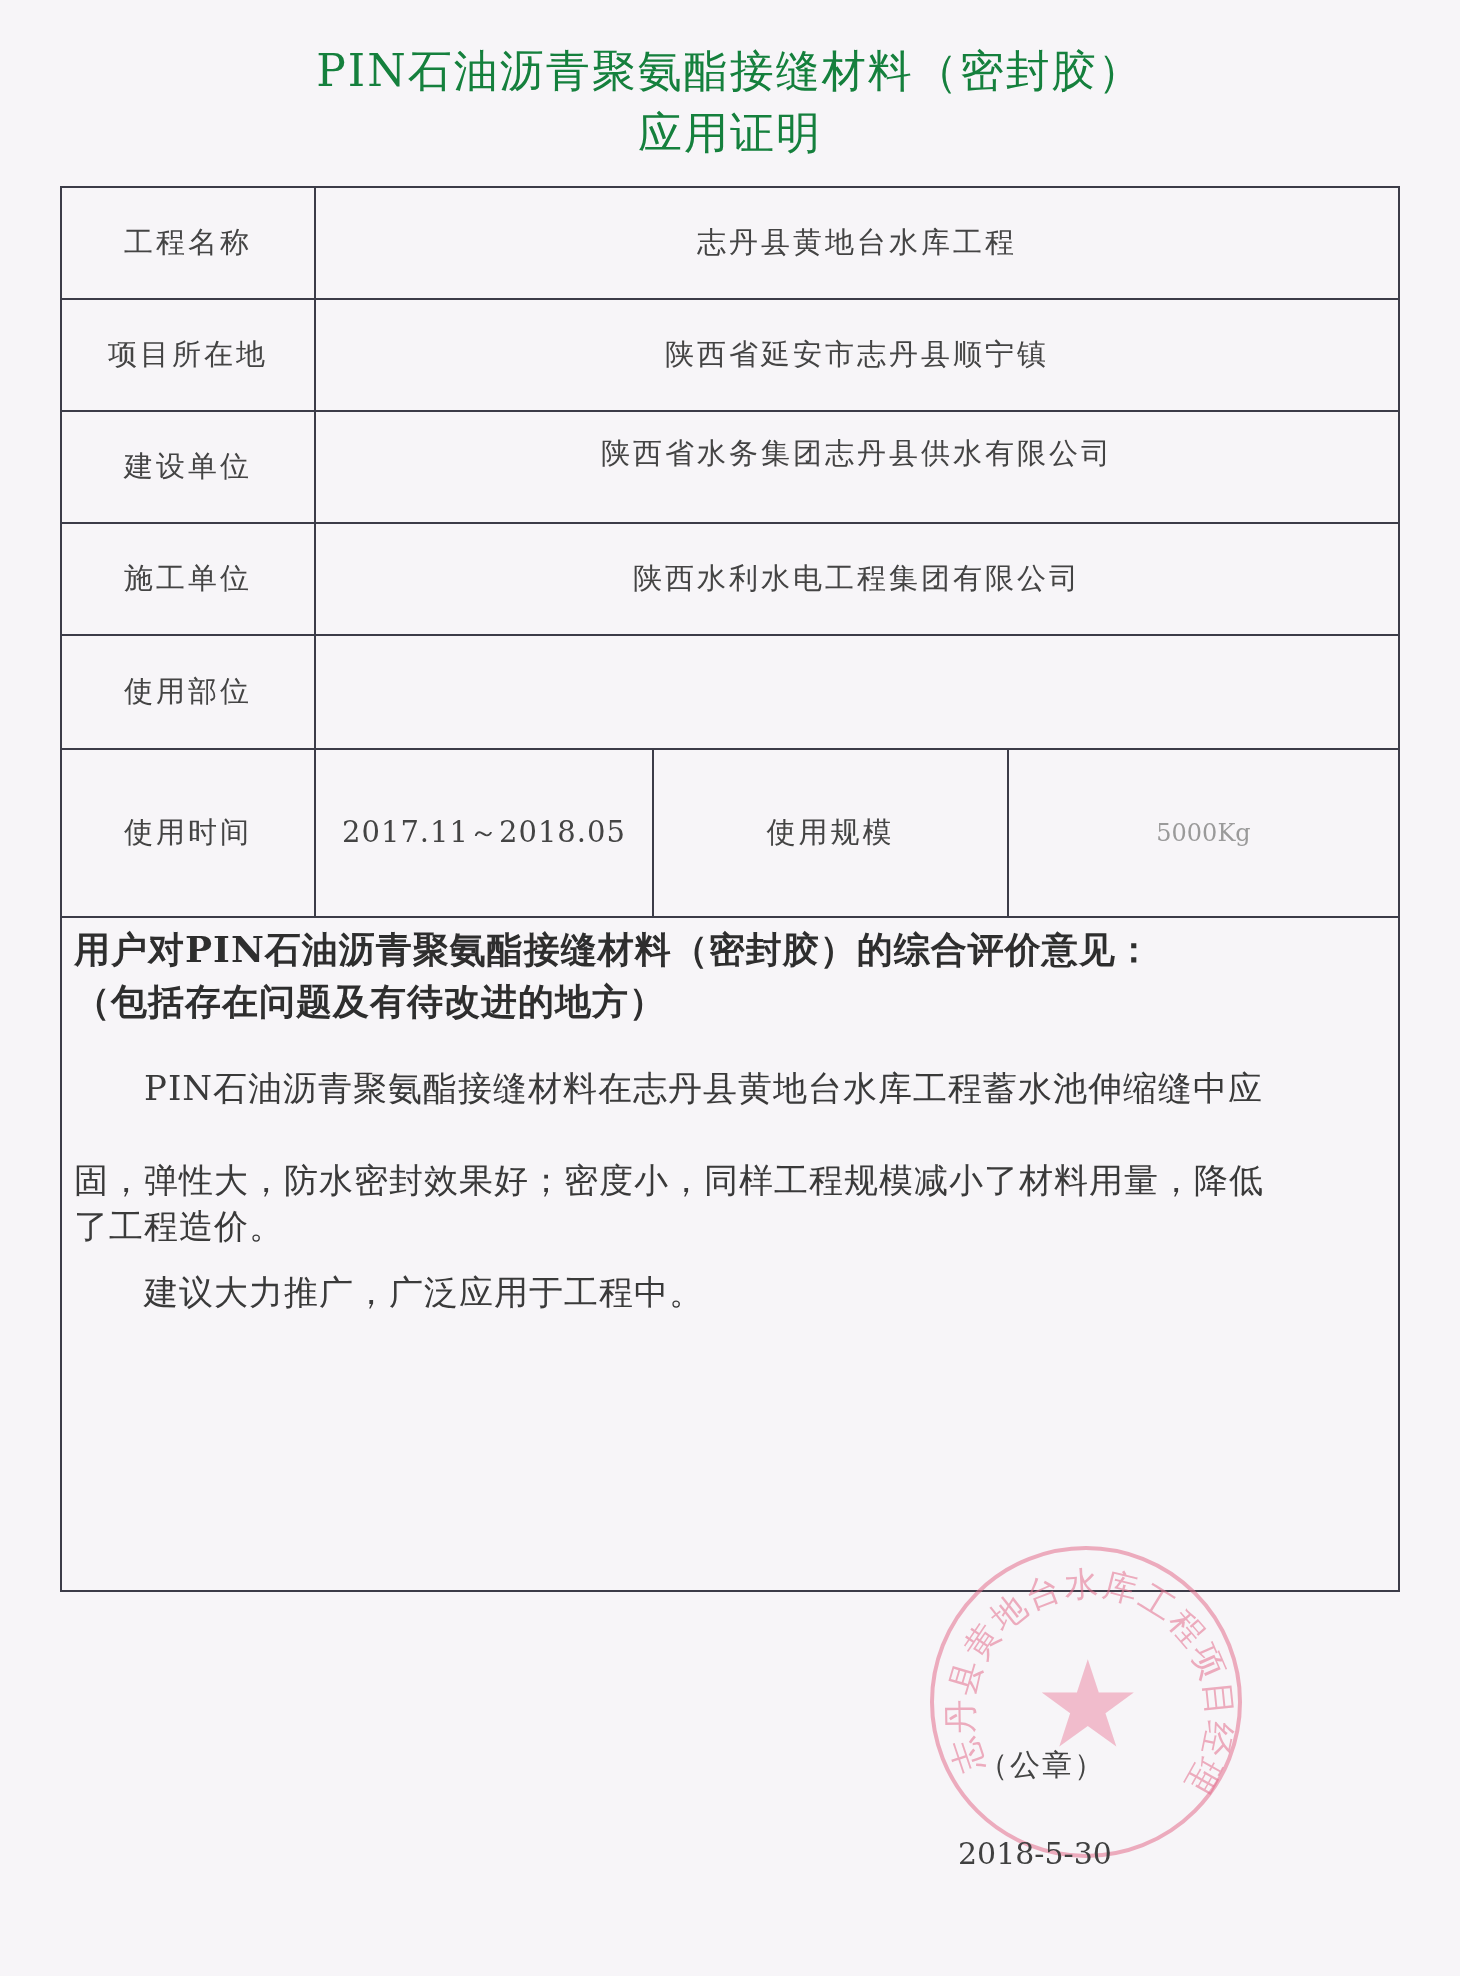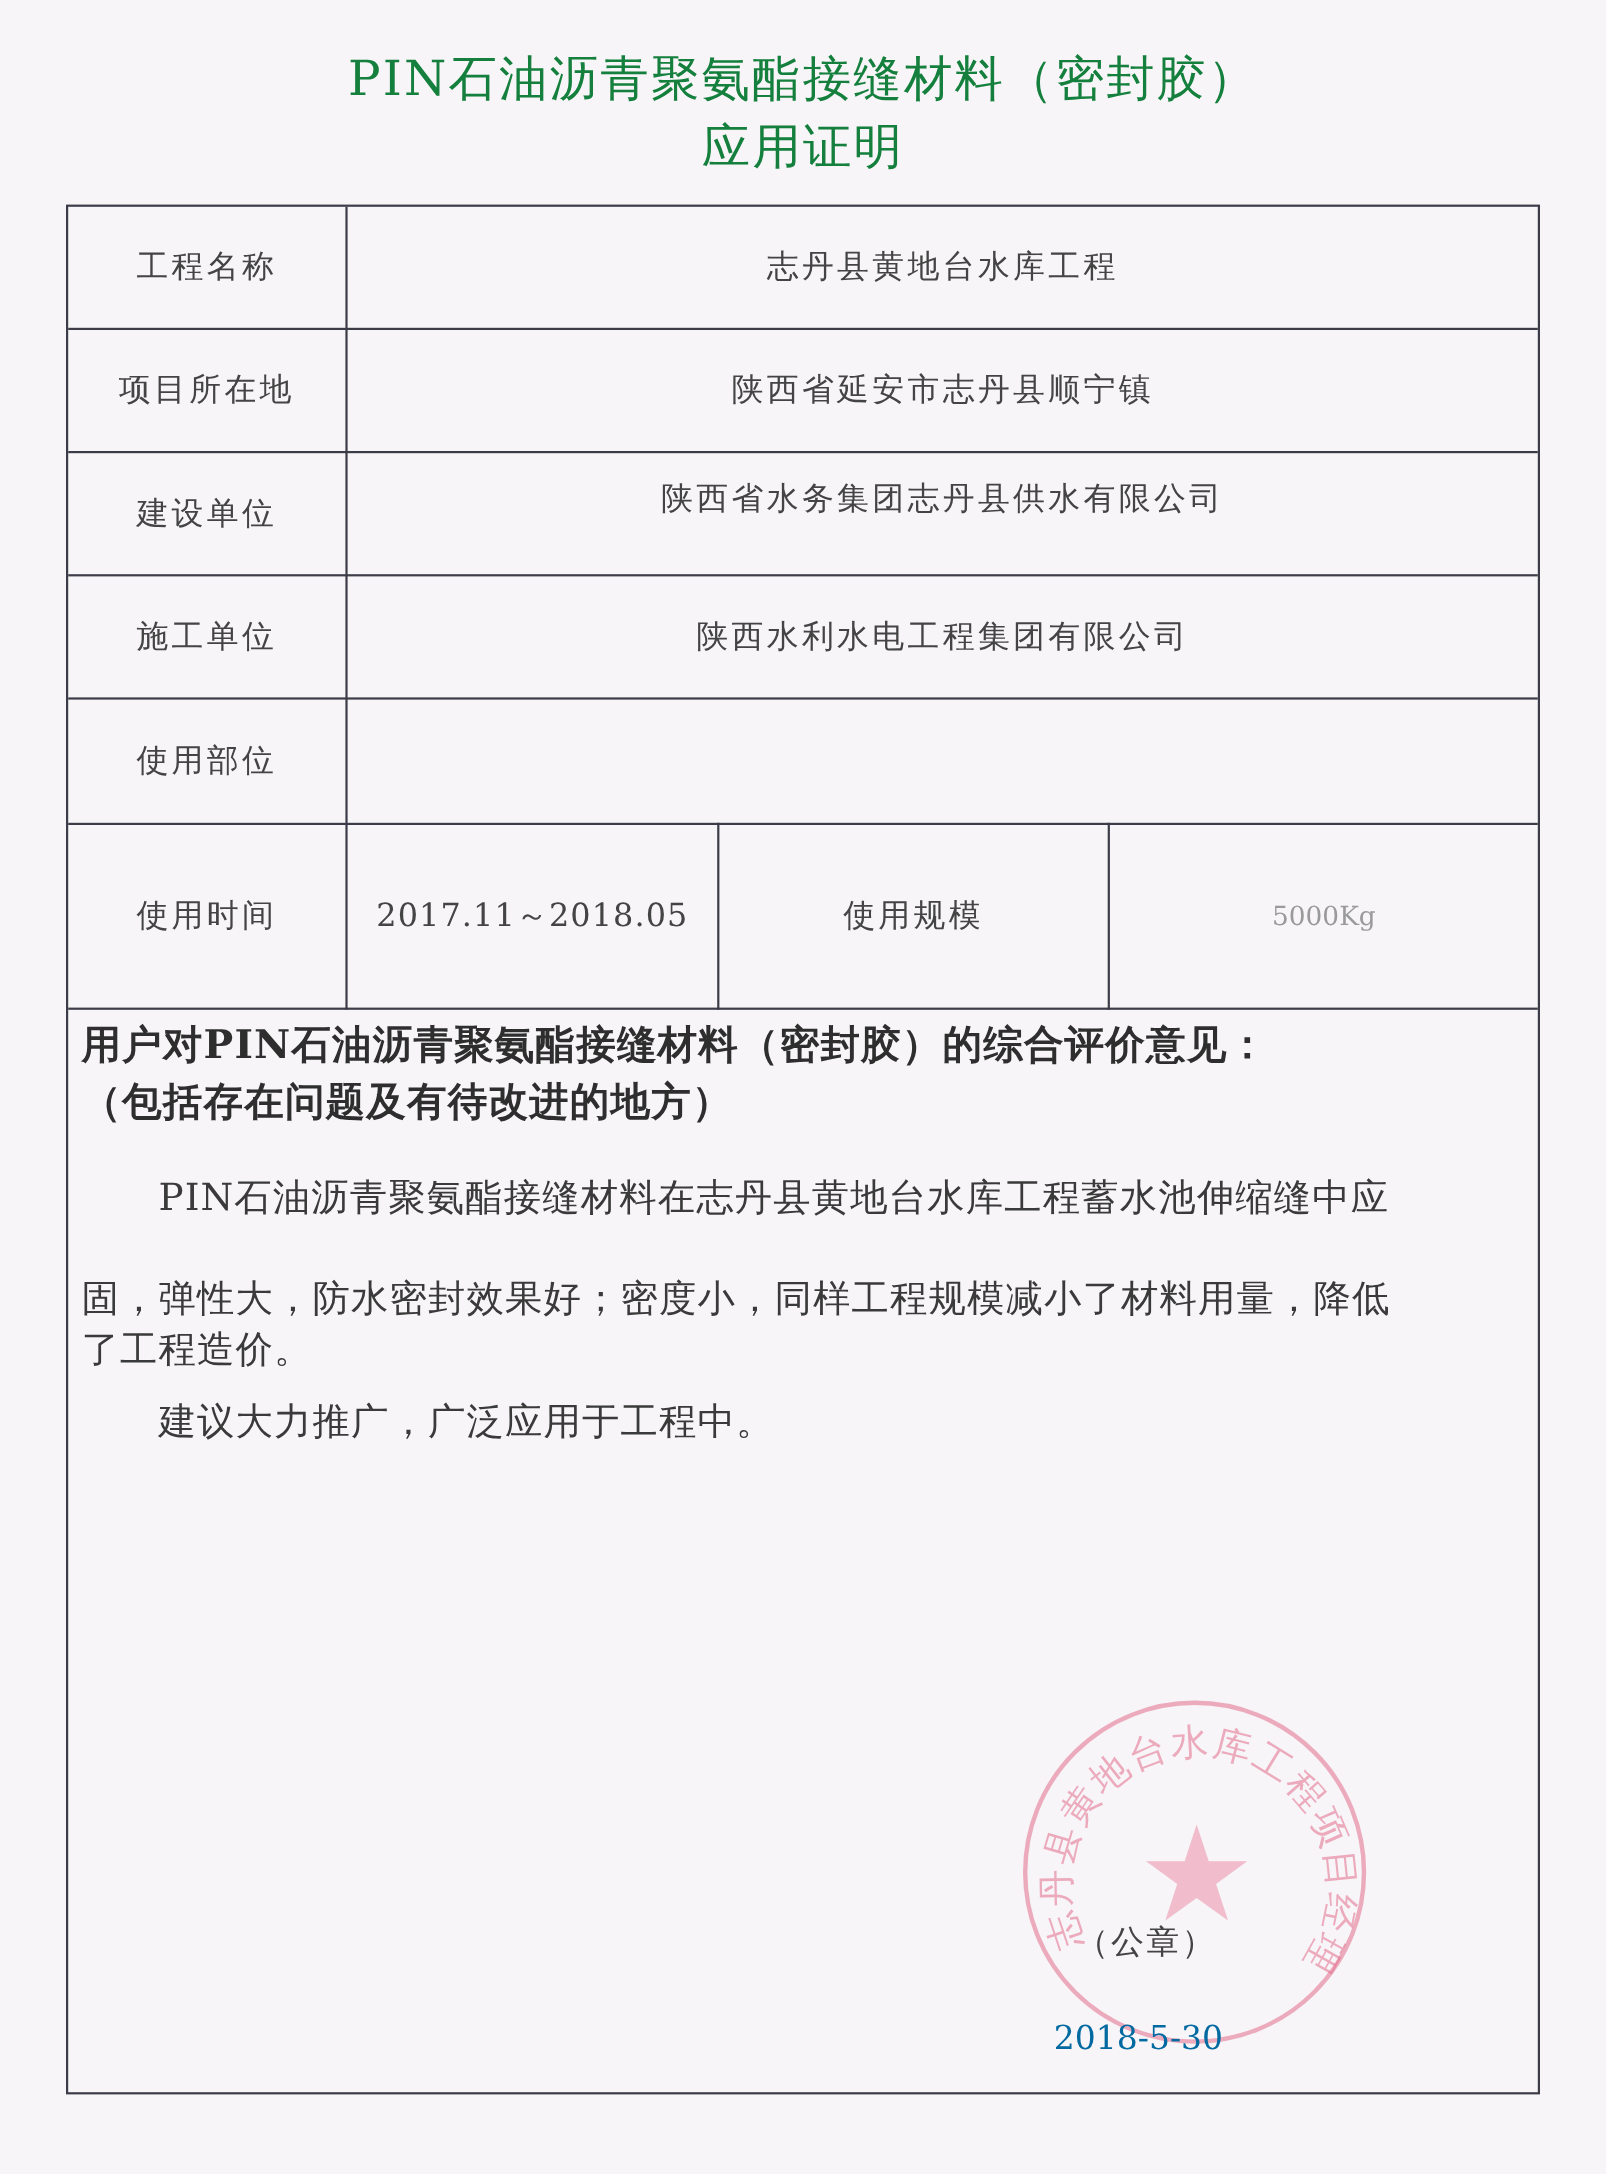--- a/index.html
+++ b/index.html
@@ -1,31 +1,31 @@
 <!DOCTYPE html>
 <html><head>
 <meta charset="utf-8">
 <style>
   html, body { margin:0; padding:0; }
   body { width:1460px; height:1976px; background:#f7f5f8; position:relative; overflow:hidden;
          font-family:"DejaVu Serif","Liberation Serif",serif; color:#3a3a3a; }
   .title { position:absolute; left:0; width:1460px; text-align:center; color:#15803d; font-size:44px; letter-spacing:2px; }
   .t1 { top:42px; }
   .t2 { top:104px; }
-  .tbl { position:absolute; left:60px; top:186px; width:1340px; height:1718px; border:2px solid #3c3c48; box-sizing:border-box; }
+  .tbl { position:absolute; left:60px; top:186px; width:1340px; height:1406px; border:2px solid #3c3c48; box-sizing:border-box; }
   .hline { position:absolute; height:2px; background:#3c3c48; }
   .vline { position:absolute; width:2px; background:#3c3c48; }
   .cell { position:absolute; display:flex; align-items:center; justify-content:center; font-size:29px; color:#444; letter-spacing:3px; }
   .eval-head { position:absolute; left:12px; font-size:36px; color:#2e2e2e; font-weight:bold; letter-spacing:1px; }
   .body-line { position:absolute; left:12px; font-size:34px; color:#3a3a3a; letter-spacing:1px; white-space:nowrap; }
   .stamp { position:absolute; left:930px; top:1546px; width:312px; height:312px; border-radius:50%; border:4px solid rgba(228,110,140,0.55); box-sizing:border-box; }
   .star { position:absolute; left:100px; top:95px; font-size:120px; color:rgba(232,120,150,0.45); line-height:1; }
   .stamp-text { position:absolute; left:0; top:0; width:312px; height:312px; }
   .gongzhang { position:absolute; left:978px; top:1745px; font-size:30px; color:#444; letter-spacing:2px; }
-  .date { position:absolute; left:958px; top:1836px; font-size:30px; color:#0369a1; }
+  .date { position:absolute; left:958px; top:1836px; font-size:30px; color:#404040; }
 </style>
 </head>
 <body>
 
 <div class="title t1">PIN石油沥青聚氨酯接缝材料（密封胶）</div>
 <div class="title t2">应用证明</div>
 
 <div class="tbl">
 
   <div class="hline" style="left:0;top:110px;width:1336px;"></div>

